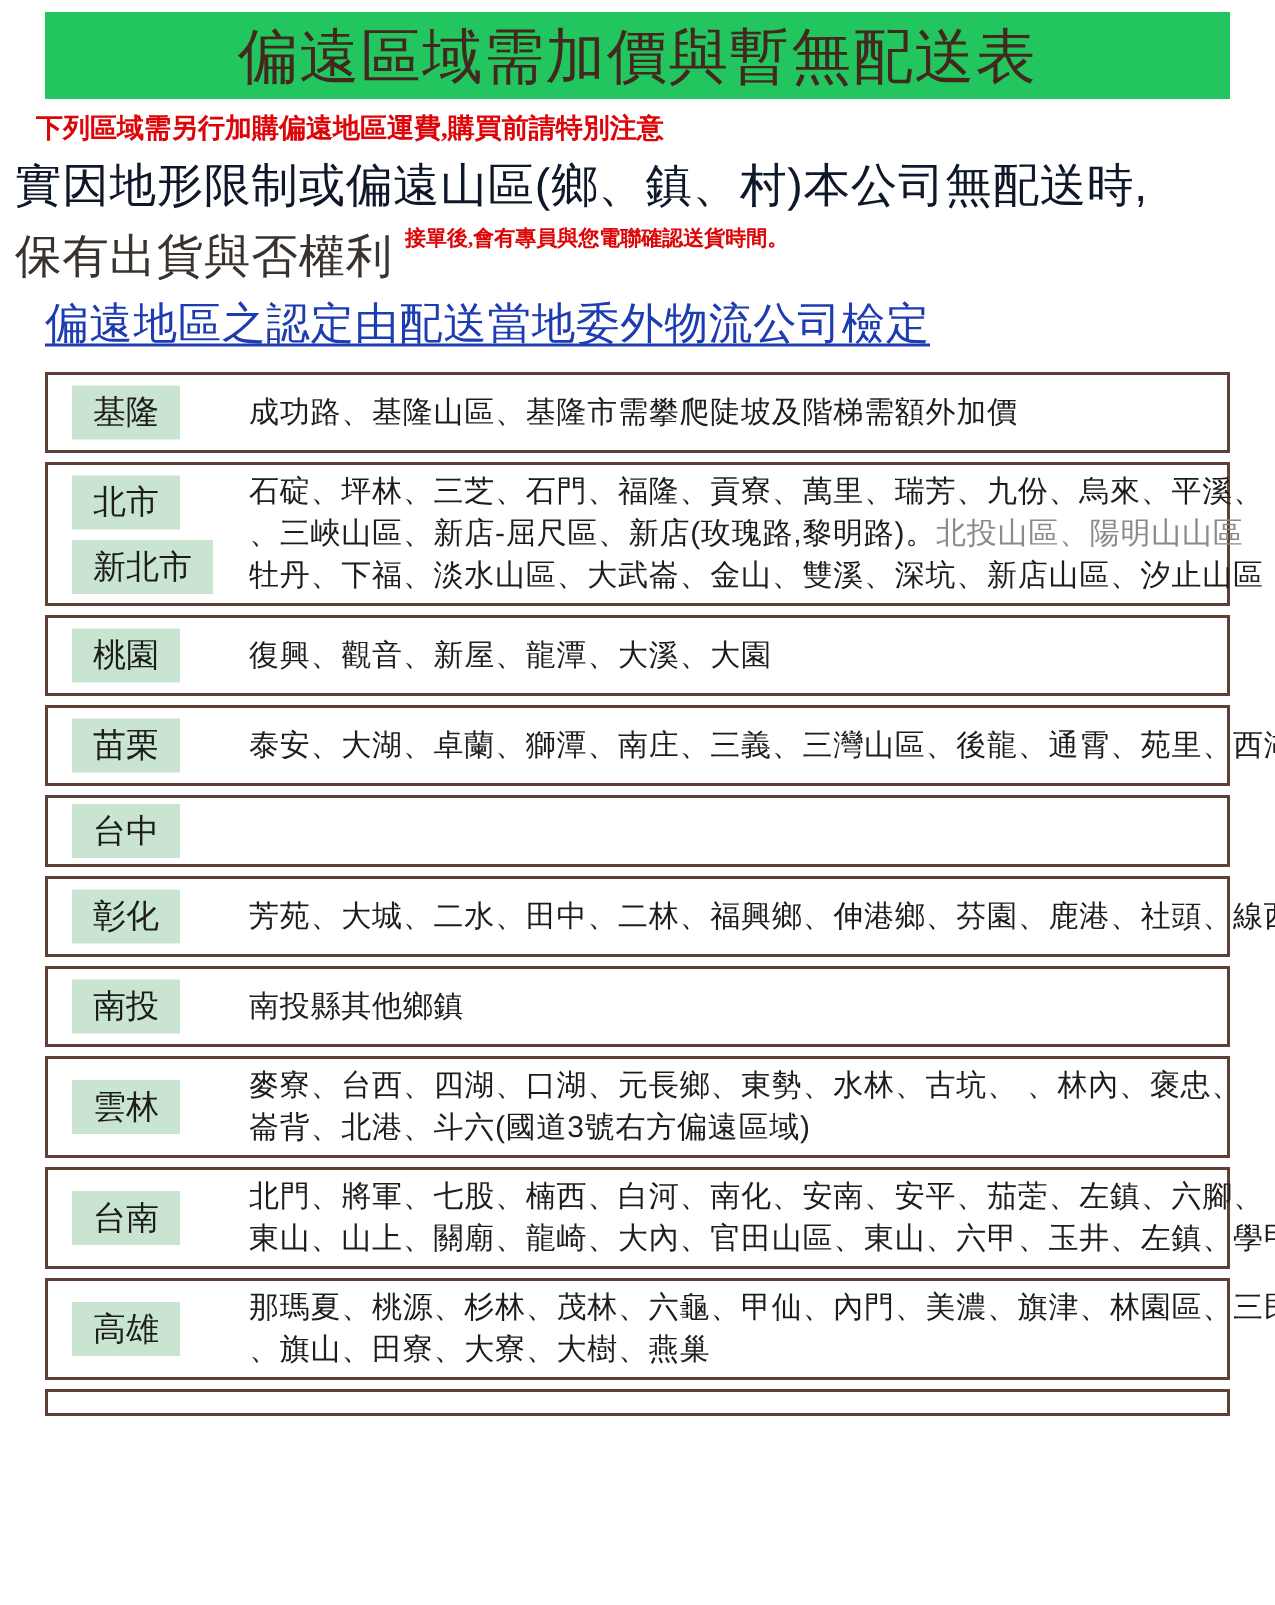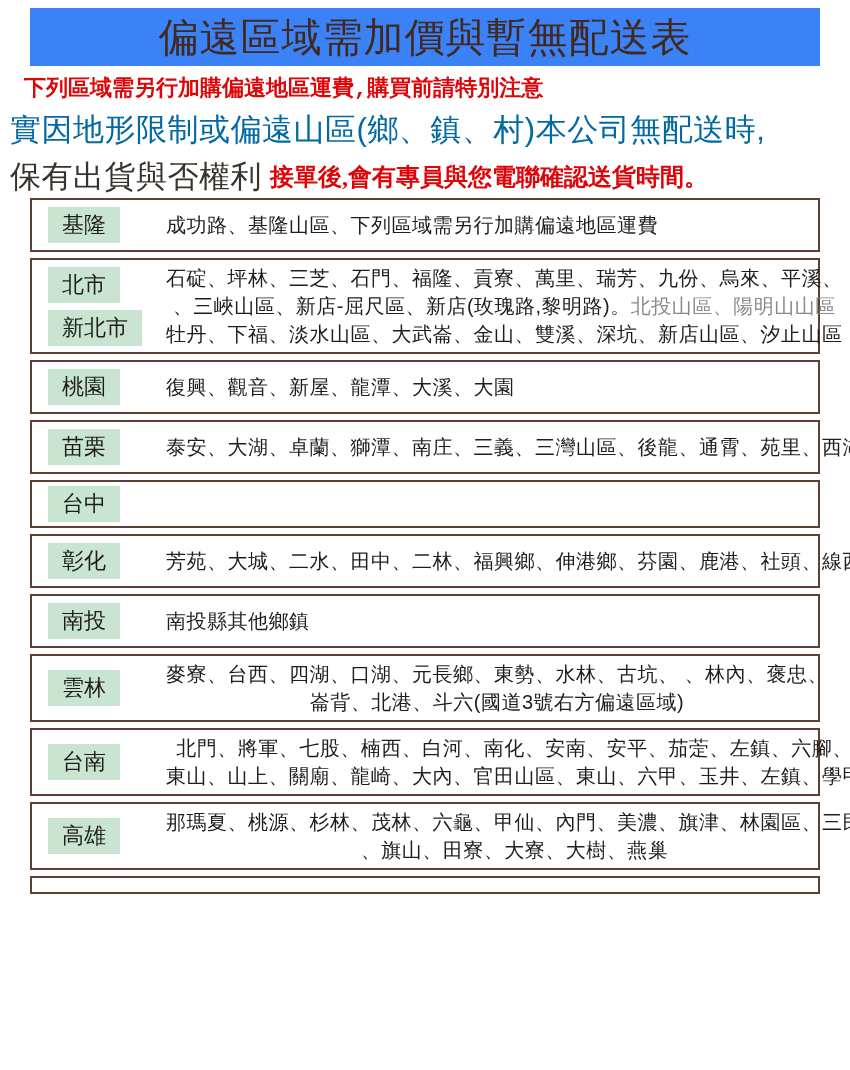--- a/index.html
+++ b/index.html
@@ -5,44 +5,44 @@
   html,body{margin:0;padding:0;}
   body{
     width:850px;height:1070px;overflow:hidden;background:#ffffff;
     font-family:"Liberation Sans","DejaVu Sans",sans-serif;
     -webkit-font-smoothing:antialiased;
   }
   .page{padding:8px 30px 0 30px;}
 
   
   .banner{
-    background:#3b82f6;height:58px;display:flex;align-items:center;justify-content:center;
+    background:#22c55e;height:58px;display:flex;align-items:center;justify-content:center;
   }
   .banner .title{
     font-size:40px;color:#43281e;letter-spacing:1px;font-weight:500;white-space:nowrap;
   }
 
   
   .warning{
     margin:7px 0 0 -6px;
-    font-family:Liberation Mono, monospace;
-    font-weight:bold;font-size:22px;color:#dd0508;white-space:nowrap;
+    font-family:Liberation Serif, serif;
+    font-weight:bold;font-size:18px;color:#dd0508;white-space:nowrap;
   }
 
   
   .notice1{
-    margin:6px 0 0 -20px;font-size:31px;color:#0369a1;letter-spacing:0.5px;white-space:nowrap;
+    margin:6px 0 0 -20px;font-size:31px;color:#0f172a;letter-spacing:0.5px;white-space:nowrap;
   }
   .notice2{
     margin:5px 0 0 -20px;font-size:31px;color:#3a332d;letter-spacing:0.5px;white-space:nowrap;
-    display:flex;align-items:center;
+    display:flex;align-items:flex-start;
   }
   .notice2 .sub{
     font-family:"Liberation Serif","DejaVu Serif",serif;
-    font-weight:bold;font-size:24px;color:#dd0508;margin-left:8px;letter-spacing:0;
+    font-weight:bold;font-size:14px;color:#dd0508;margin-left:8px;letter-spacing:0;
   }
   .notice3{
     margin:4px 0 12px 0;font-size:29px;color:#1d3cb2;letter-spacing:0.5px;white-space:nowrap;
     text-decoration:underline;text-underline-offset:4px;
   }
 
   
   .row{
     border:2px solid #5e4037;margin-bottom:6px;display:flex;align-items:center;
     padding:7px 6px 7px 16px;background:#ffffff;
@@ -52,48 +52,49 @@
     width:108px;flex-shrink:0;display:flex;flex-direction:column;align-items:flex-start;gap:7px;
   }
   .label{
     background:#c9e5d1;color:#1d1d1b;font-size:22px;line-height:1;
     padding:7px 14px;text-align:center;white-space:nowrap;
   }
   .content{
     font-size:20px;color:#1d1d1b;letter-spacing:0.5px;margin-left:10px;
   }
   .content .line{line-height:26px;white-space:nowrap;}
-  .row.multi .content .line{line-height:28px;text-align:center;}
+  .row.multi .content .line{line-height:28px;}
   .muted{color:#8a8a88;}
 </style>
 </head>
 <body>
 
 <div class="page">
 
   <div class="banner">
     <div class="title">偏遠區域需加價與暫無配送表</div>
   </div>
 
   <div class="warning">下列區域需另行加購偏遠地區運費,購買前請特別注意</div>
 
   <div class="notice1">實因地形限制或偏遠山區(鄉、鎮、村)本公司無配送時,</div>
 
   <div class="notice2">
     <span>保有出貨與否權利</span>
     <span class="sub">接單後,會有專員與您電聯確認送貨時間。</span>
   </div>
 
+  <div class="notice3">偏遠地區之認定由配送當地委外物流公司檢定</div>
 
   <div class="row">
     <div class="labels">
       <span class="label">基隆</span>
     </div>
     <div class="content">
-      <div class="line"><span>成功路、基隆山區、下列區域需另行加購偏遠地區運費</span></div>
+      <div class="line"><span>成功路、基隆山區、基隆市需攀爬陡坡及階梯需額外加價</span></div>
     </div>
   </div>
 
   <div class="row multi">
     <div class="labels">
       <span class="label">北市</span>
       <span class="label">新北市</span>
     </div>
     <div class="content">
       <div class="line"><span>石碇、坪林、三芝、石門、福隆、貢寮、萬里、瑞芳、九份、烏來、平溪、</span></div>

